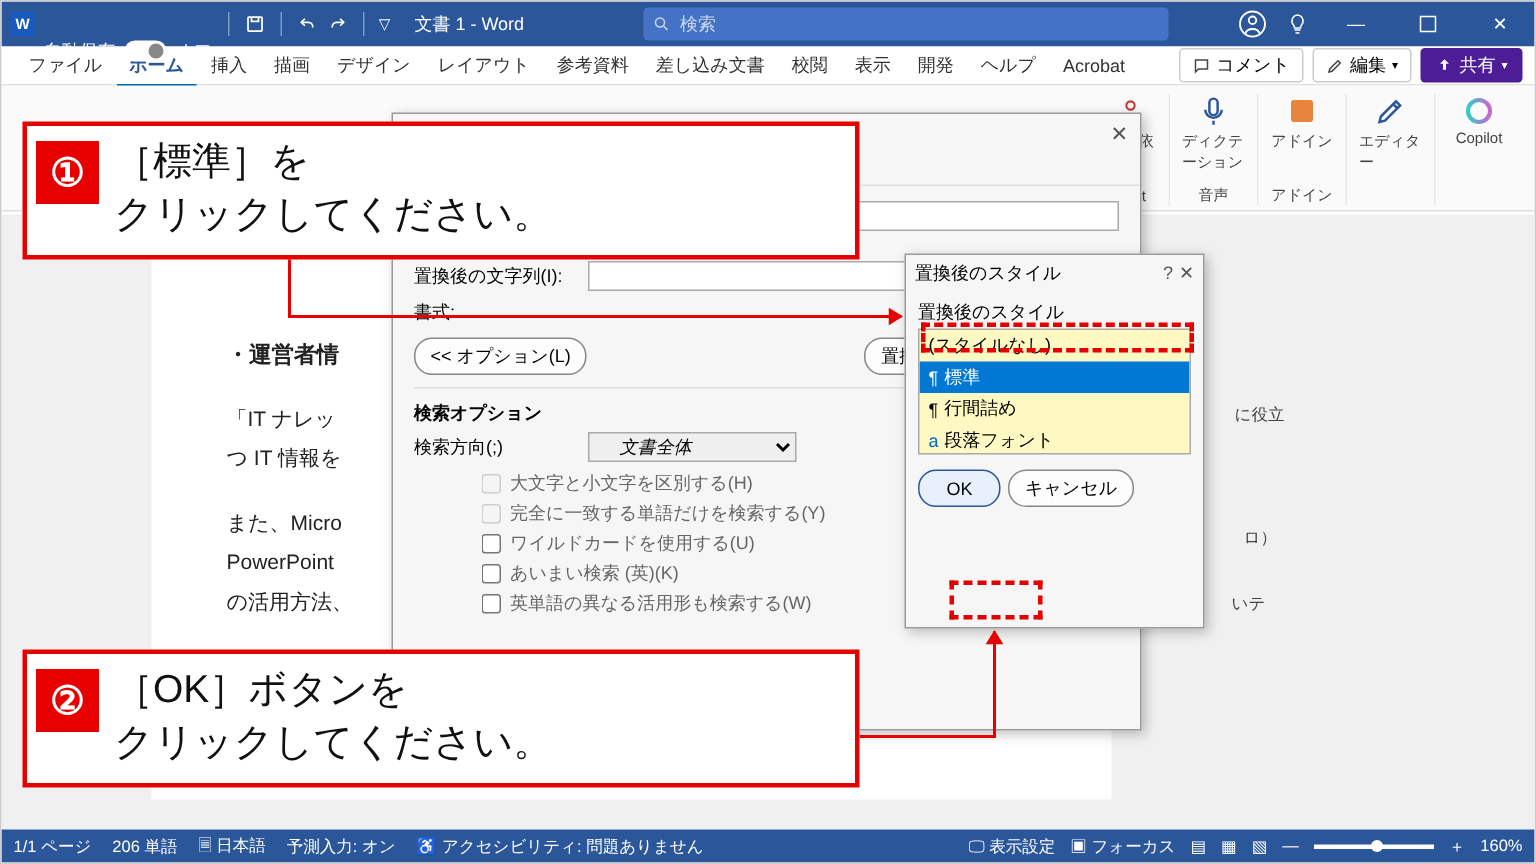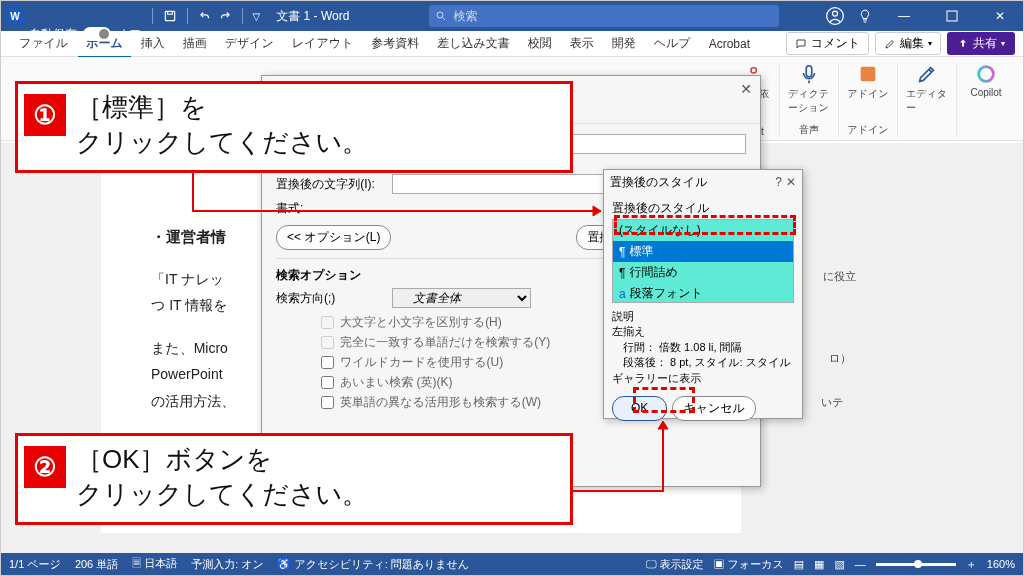--- a/index.html
+++ b/index.html
@@ -43,21 +43,21 @@
   .btns{display:flex;gap:8px;justify-content:flex-end;margin:8px 0;}
   .btn{border:1px solid #888;background:#fdfdfd;padding:3px 10px;font-size:12px;border-radius:12px;}
   .options-sec{border-top:1px solid #ddd;padding-top:8px;}
   .chk{display:flex;align-items:center;gap:6px;margin:3px 0;color:#666;padding-left:45px;}
   .chk input{width:13px;height:13px;}
   .style-dialog{position:absolute;top:168px;left:602px;width:200px;height:250px;background:#f6f6f6;border:1px solid #999;box-shadow:2px 2px 8px rgba(0,0,0,.25);font-size:12px;z-index:6;}
   .sd-title{height:24px;display:flex;align-items:center;padding:0 6px;}
   .sd-title .q,.sd-title .x{margin-left:4px;color:#555;}
   .sd-title .spacer{flex:1;}
   .sd-body{padding:6px 8px;}
-  .sd-list{border:1px solid #aaa;background:#5eead4;height:84px;overflow:hidden;}
+  .sd-list{border:1px solid #aaa;background:#fef9c3;height:84px;overflow:hidden;}
   .sd-item{padding:2px 6px;display:flex;align-items:center;gap:4px;}
   .sd-item.sel{background:#0078d4;color:#fff;}
   .sd-desc{margin-top:6px;font-size:11px;line-height:1.4;}
   .sd-btns{display:flex;gap:5px;justify-content:flex-start;margin-top:10px;}
   .statusbar{position:absolute;bottom:0;left:0;right:0;height:22px;background:#2b579a;color:#fff;font-size:11px;display:flex;align-items:center;padding:0 8px;gap:14px;}
   .statusbar .r{margin-left:auto;display:flex;align-items:center;gap:10px;}
   .zoom-slider{width:80px;height:3px;background:#fff;position:relative;}
   .zoom-slider::after{content:"";position:absolute;width:8px;height:8px;background:#fff;border-radius:50%;top:-3px;left:38px;}
   
   .callout{position:absolute;background:#fff;border:3px solid #e60000;z-index:20;display:flex;align-items:flex-start;gap:10px;padding:6px 14px 10px 6px;}
@@ -331,26 +331,20 @@
       <div class="sd-item">
           <span>¶</span>
           <span>行間詰め</span>
         </div>
       <div class="sd-item">
           <span style="color:#06c">a</span>
           <span>段落フォント</span>
         </div>
 
     </div>
-    <div class="sd-desc">
-      <div>説明</div>
-      <div style="white-space:pre-line">左揃え
-　行間： 倍数 1.08 li, 間隔
-　段落後： 8 pt, スタイル: スタイル ギャラリーに表示</div>
-    </div>
     <div class="sd-btns">
       <button class="btn" style="background:#e8f0fb;border-color:#2b579a;padding:3px 18px">OK</button>
       <button class="btn">キャンセル</button>
     </div>
   </div>
 </div>
 
 <div class="callout" style="top:80px;left:14px;width:558px">
   <div class="num">①</div>
   <div class="txt" style="white-space:pre-line">［標準］を

